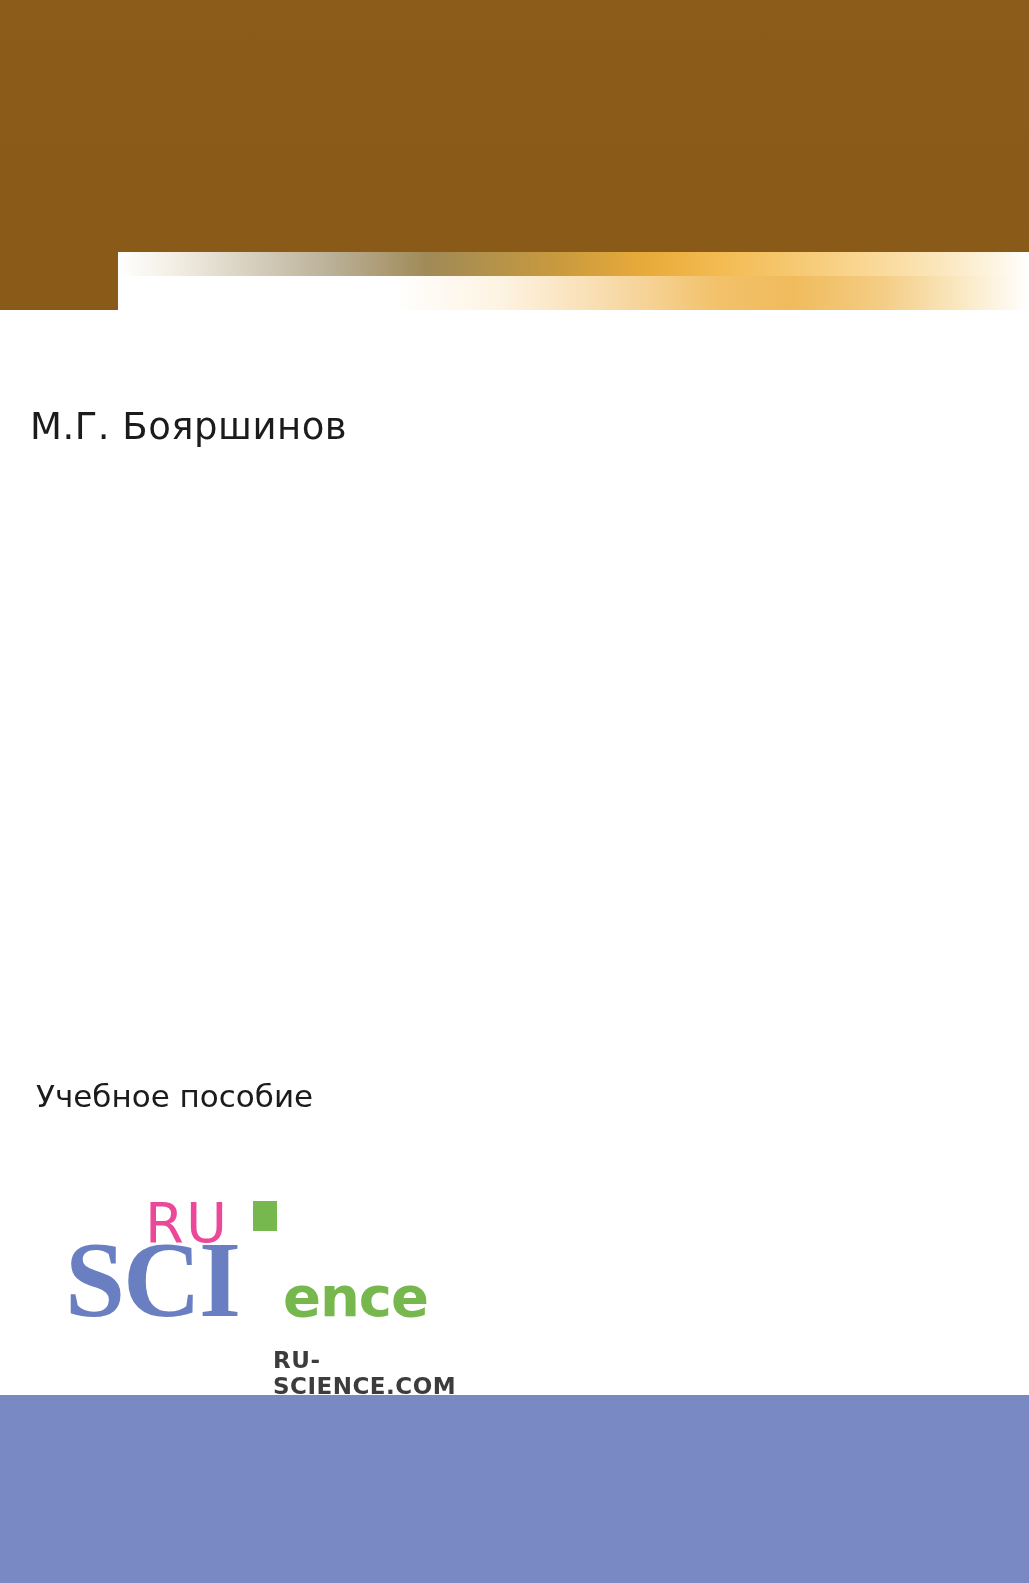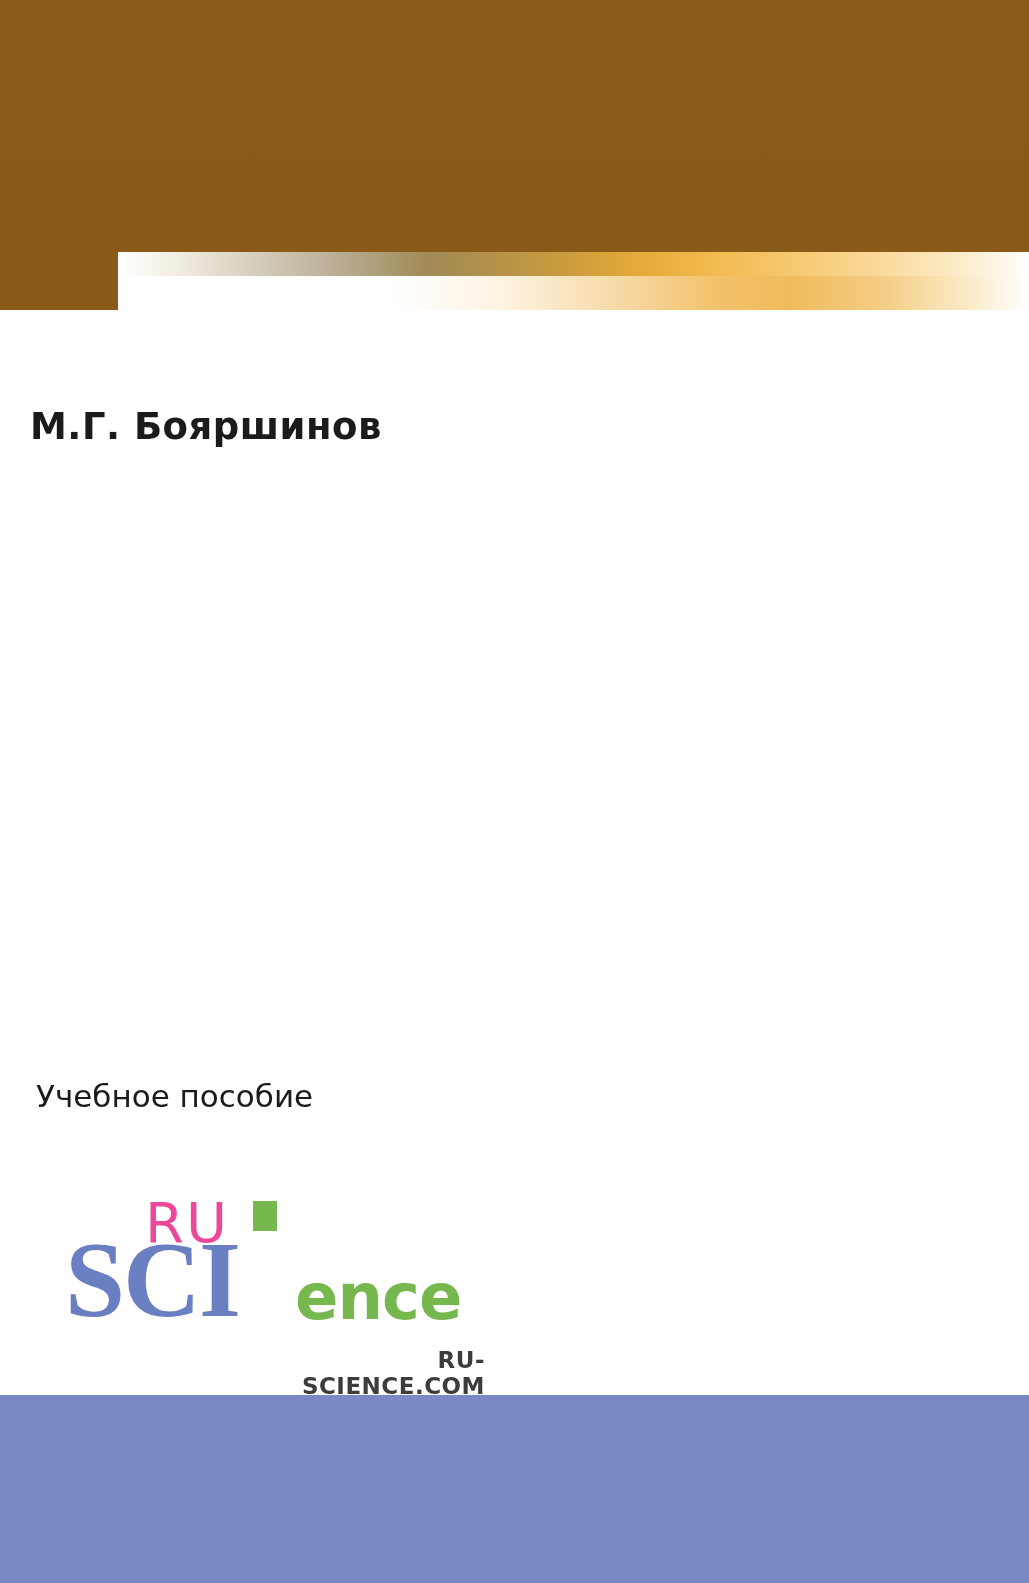--- a/index.html
+++ b/index.html
@@ -75,21 +75,21 @@
     height: 58px;
     background: #8a5a18;
   }
 
   
   .author {
     position: absolute;
     left: 30px;
     top: 405px;
     font-size: 37px;
-    font-weight: bold;
+    font-weight: normal;
     color: #1b1b1b;
     letter-spacing: 0.5px;
     font-family: "DejaVu Sans", sans-serif;
   }
 
   
   .title {
     position: absolute;
     left: 28px;
     top: 548px;
@@ -152,38 +152,36 @@
     font-weight: bold;
     color: #6a7fc1;
     font-family: Liberation Serif, serif;
     line-height: 108px;
     letter-spacing: -2px;
   }
   .logo-ence {
     position: absolute;
     left: 228px;
     top: 62px;
-    font-size: 64px;
+    font-size: 56px;
     font-weight: bold;
     color: #76b84e;
     font-family: "DejaVu Sans", sans-serif;
     line-height: 80px;
     letter-spacing: -1px;
-    margin-left: 12px;
   }
   .logo-url {
     position: absolute;
     left: 218px;
     top: 152px;
     font-size: 23px;
     font-weight: bold;
     color: #3c3c3c;
     letter-spacing: 0.5px;
     font-family: "DejaVu Sans", sans-serif;
-    text-align: right;
   }
 
   
   .bottom-band {
     position: absolute;
     left: 0;
     bottom: 0;
     width: 1029px;
     height: 188px;
     background: #7889c4;

